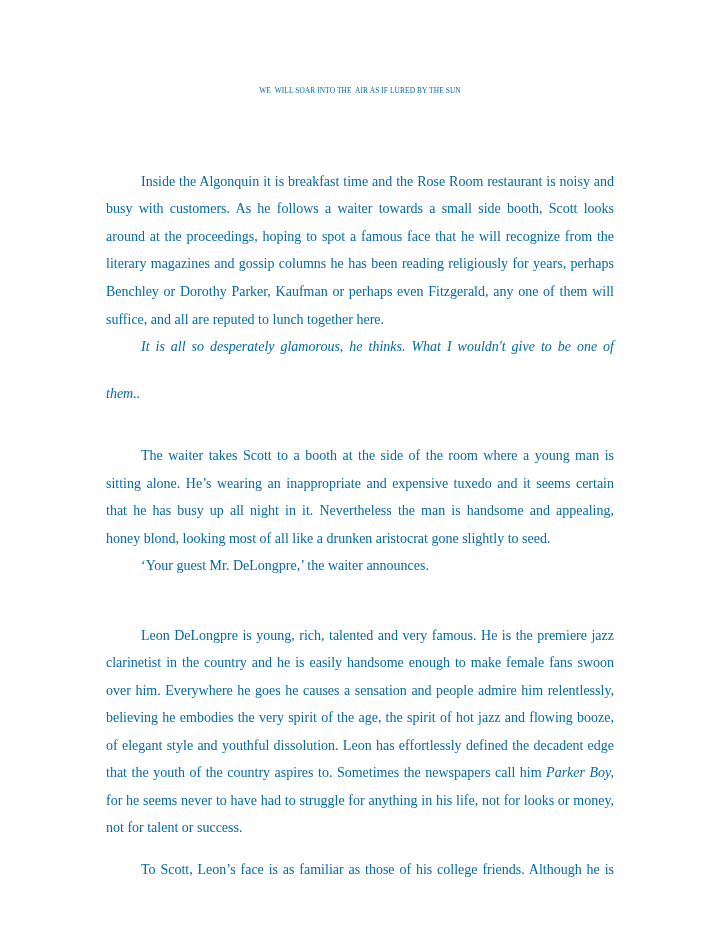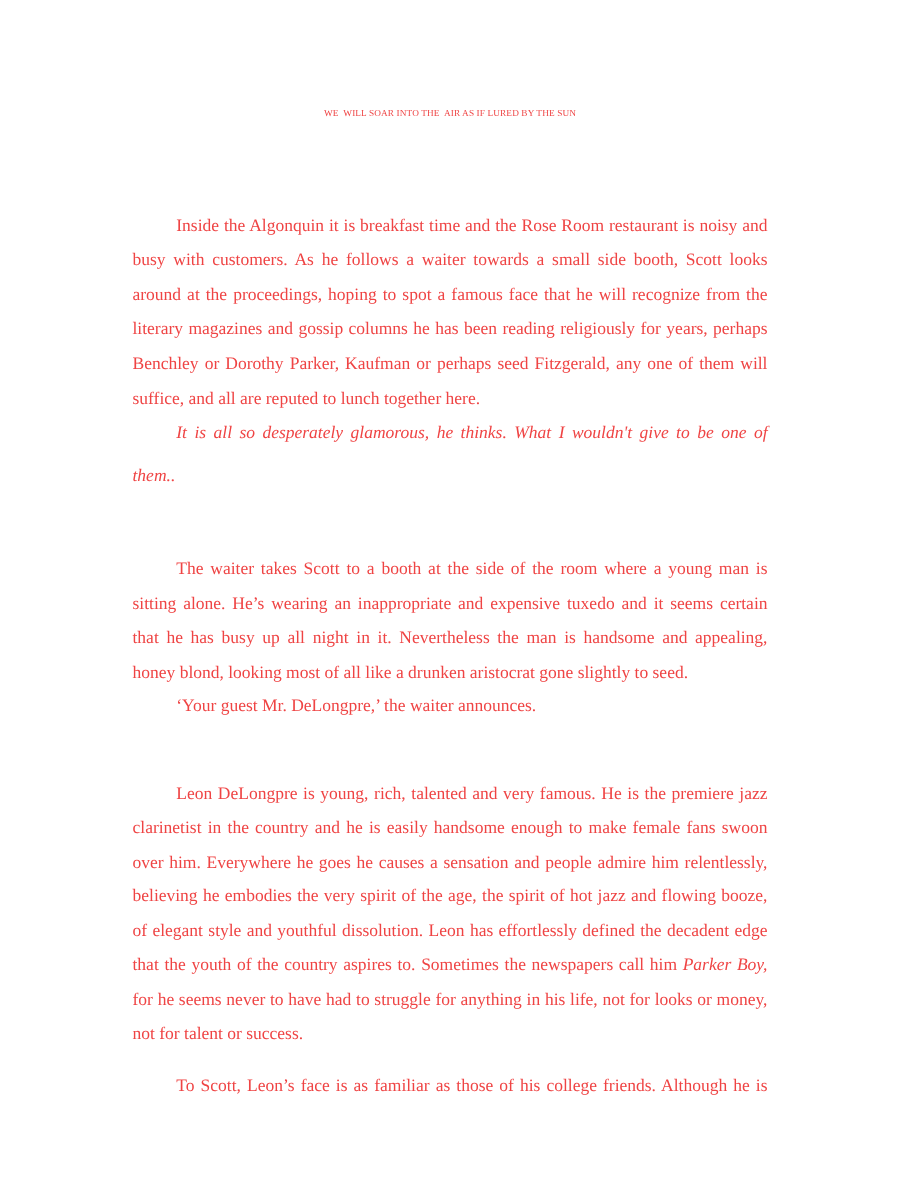--- a/index.html
+++ b/index.html
@@ -1,21 +1,21 @@
 <!DOCTYPE html>
 <html><head>
   <meta charset="utf-8">
   <style>
     html, body { margin: 0; padding: 0; background: #ffffff; }
     body { width: 720px; height: 950px; position: relative; overflow: hidden; }
     .page {
       position: absolute; left: 0; top: 0; width: 720px; height: 737px;
       background: #ffffff;
       font-family: "Liberation Serif", "DejaVu Serif", serif;
-      color: #ef4444;
+      color: #0369a1;
     }
     .header {
       position: absolute; top: 86px; left: 0; width: 720px;
       text-align: center; font-size: 7.4px; letter-spacing: 0.1px;
       white-space: pre;
     }
     .line {
       position: absolute; left: 106px; width: 508px;
       font-size: 14px; line-height: 20px; height: 20px;
       text-align: justify; text-align-last: justify;
@@ -30,27 +30,27 @@
 
 <div class="page">
 
   <div class="header">WE  WILL SOAR INTO THE  AIR AS IF LURED BY THE SUN</div>
 
   <div>
     <div class="line indent" style="top:172px">Inside the Algonquin it is breakfast time and the Rose Room restaurant is noisy and</div>
     <div class="line" style="top:199px">busy with customers. As he follows a waiter towards a small side booth, Scott looks</div>
     <div class="line" style="top:227px">around at the proceedings, hoping to spot a famous face that he will recognize from the</div>
     <div class="line" style="top:254px">literary magazines and gossip columns he has been reading religiously for years, perhaps</div>
-    <div class="line" style="top:282px">Benchley or Dorothy Parker, Kaufman or perhaps seed Fitzgerald, any one of them will</div>
+    <div class="line" style="top:282px">Benchley or Dorothy Parker, Kaufman or perhaps even Fitzgerald, any one of them will</div>
     <div class="line last" style="top:310px">suffice, and all are reputed to lunch together here.</div>
   </div>
 
   <div>
     <div class="line indent italic" style="top:337px">It is all so desperately glamorous, he thinks. What I wouldn't give to be one of</div>
-    <div class="line last italic" style="top:372px">them..</div>
+    <div class="line last italic" style="top:384px">them..</div>
   </div>
 
   <div>
     <div class="line indent" style="top:446px">The waiter takes Scott to a booth at the side of the room where a young man is</div>
     <div class="line" style="top:474px">sitting alone. He’s wearing an inappropriate and expensive tuxedo and it seems certain</div>
     <div class="line" style="top:501px">that he has busy up all night in it. Nevertheless the man is handsome and appealing,</div>
     <div class="line last" style="top:529px">honey blond, looking most of all like a drunken aristocrat gone slightly to seed.</div>
   </div>
 
   <div class="line indent last" style="top:556px">‘Your guest Mr. DeLongpre,’  the waiter announces.</div>

